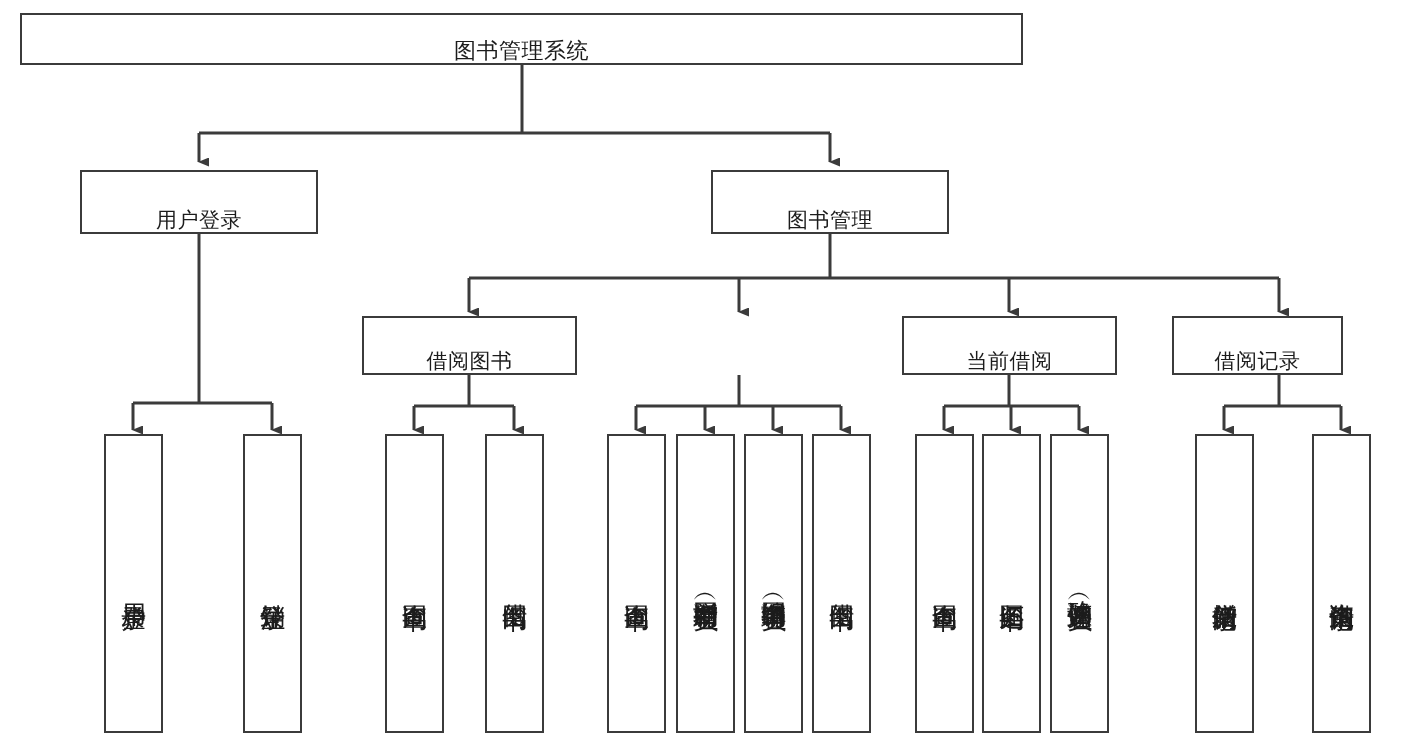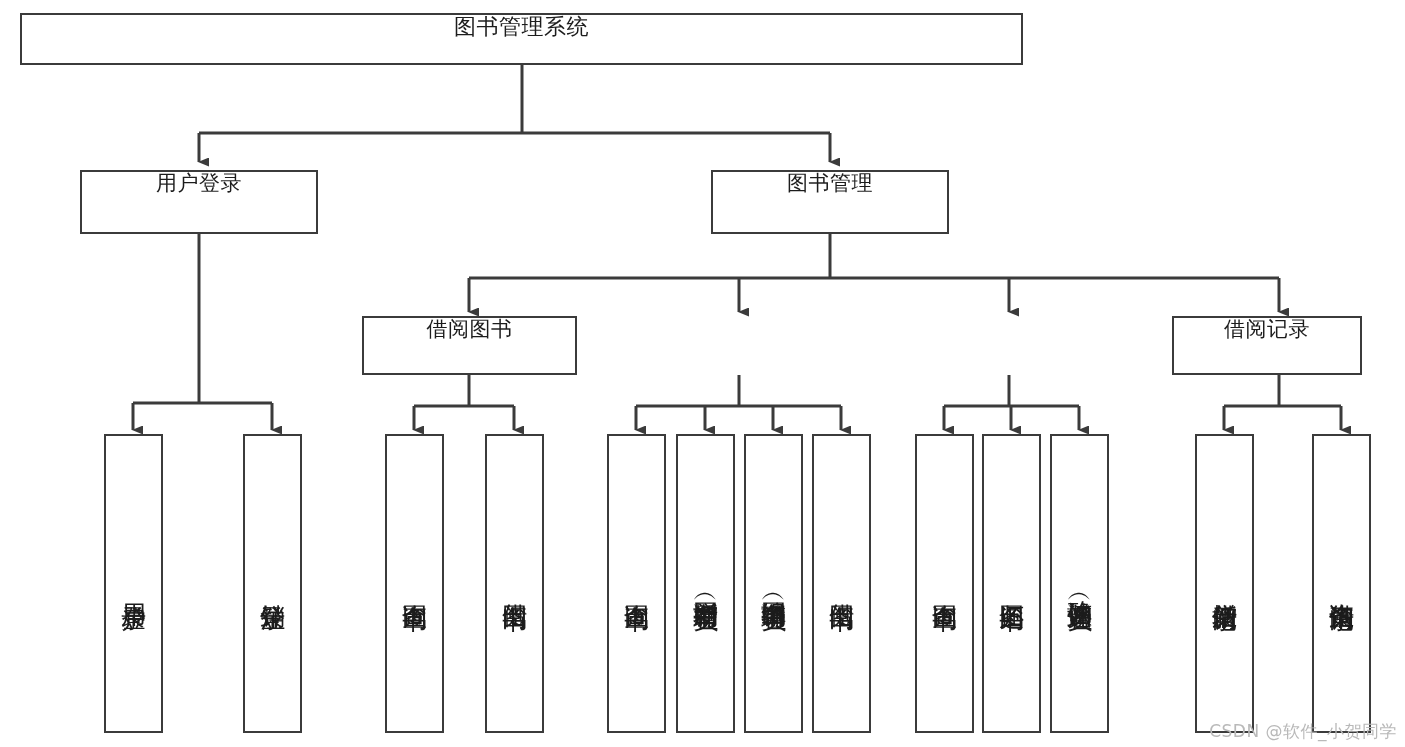--- a/index.html
+++ b/index.html
@@ -27,21 +27,21 @@
     width: 1405px;
     height: 747px;
     pointer-events: none;
   }
   .node {
     position: absolute;
     box-sizing: border-box;
     border: 2px solid #3b3b3b;
     background: #ffffff;
     display: flex;
-    align-items: flex-start;
+    align-items: flex-end;
     justify-content: center;
     color: #1c1c1c;
   }
   .node-label {
     display: block;
     text-align: center;
     white-space: nowrap;
     letter-spacing: 0.5px;
   }
   
@@ -140,21 +140,24 @@
   <div class="node horiz" style="left:80px; top:170px; width:238px; height:64px;">
     <span class="node-label">用户登录</span>
   </div>
   <div class="node horiz" style="left:711px; top:170px; width:238px; height:64px;">
     <span class="node-label">图书管理</span>
   </div>
 
   <div class="node horiz" style="left:362px; top:316px; width:215px; height:59px;">
     <span class="node-label">借阅图书</span>
   </div>
-  <div class="node horiz" style="left:1172px; top:316px; width:190px; height:59px;">
+  <div class="node horiz" style="left:902px; top:316px; width:215px; height:59px;">
+    <span class="node-label">当前借阅</span>
+  </div>
+  <div class="node horiz" style="left:1172px; top:316px; width:171px; height:59px;">
     <span class="node-label">借阅记录</span>
   </div>
 
   <div class="node vert" style="left:104px; top:434px; width:59px; height:299px;">
     <span class="node-label">用户登录</span>
   </div>
   <div class="node vert" style="left:243px; top:434px; width:59px; height:299px;">
     <span class="node-label">注销登录</span>
   </div>
 
@@ -188,15 +191,14 @@
     <span class="node-label">确认归还（管理员）</span>
   </div>
 
   <div class="node vert" style="left:1195px; top:434px; width:59px; height:299px;">
     <span class="node-label">新增借阅记录</span>
   </div>
   <div class="node vert" style="left:1312px; top:434px; width:59px; height:299px;">
     <span class="node-label">查询借阅记录</span>
   </div>
 
-  <div class="watermark">CSDN @软件_小贺同学</div>
 
 </div>
 
 </body></html>

